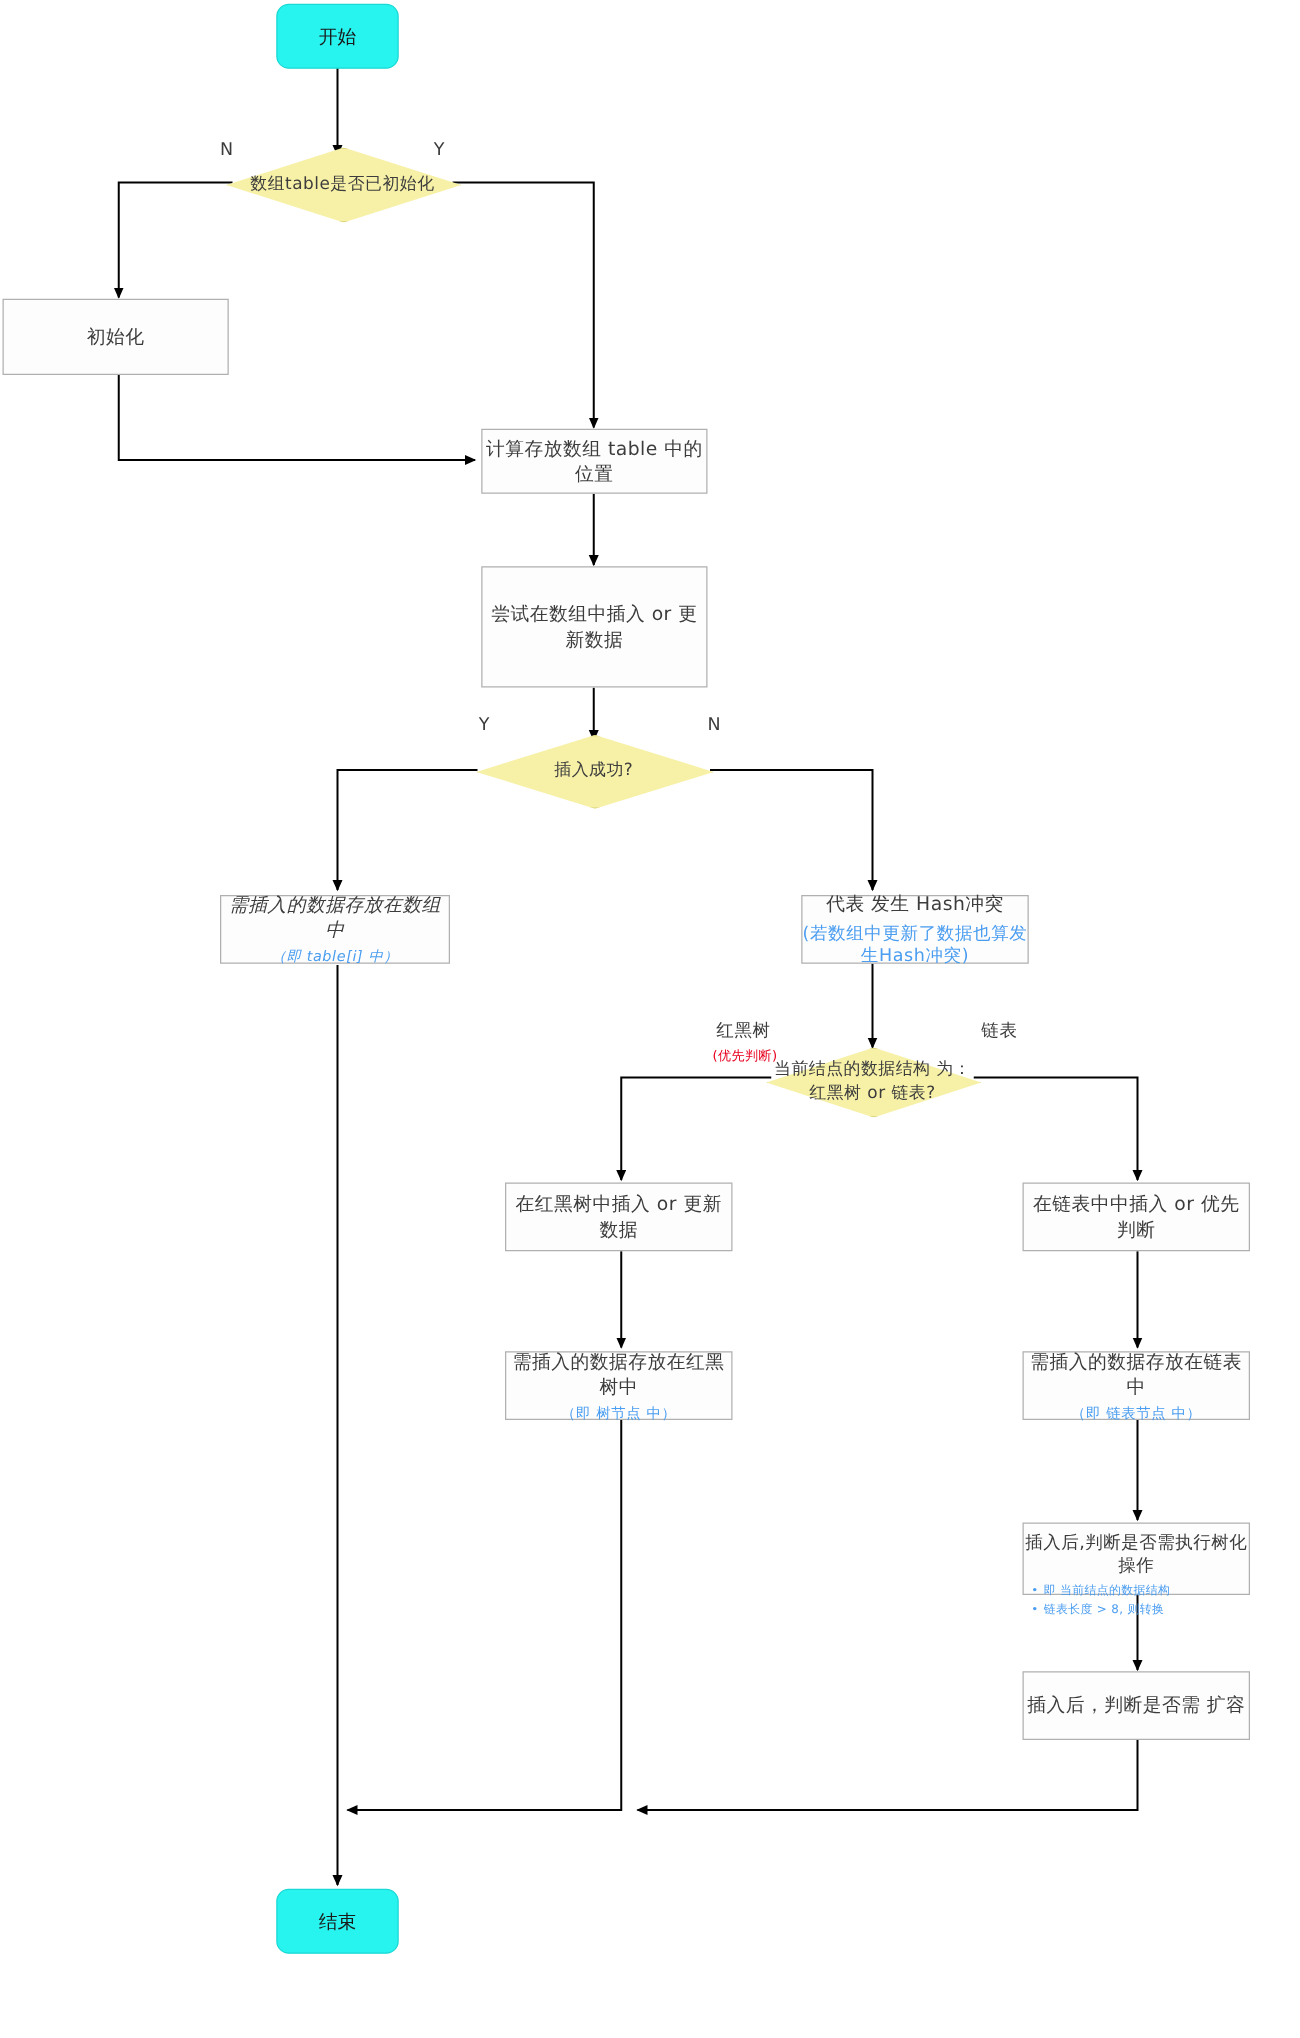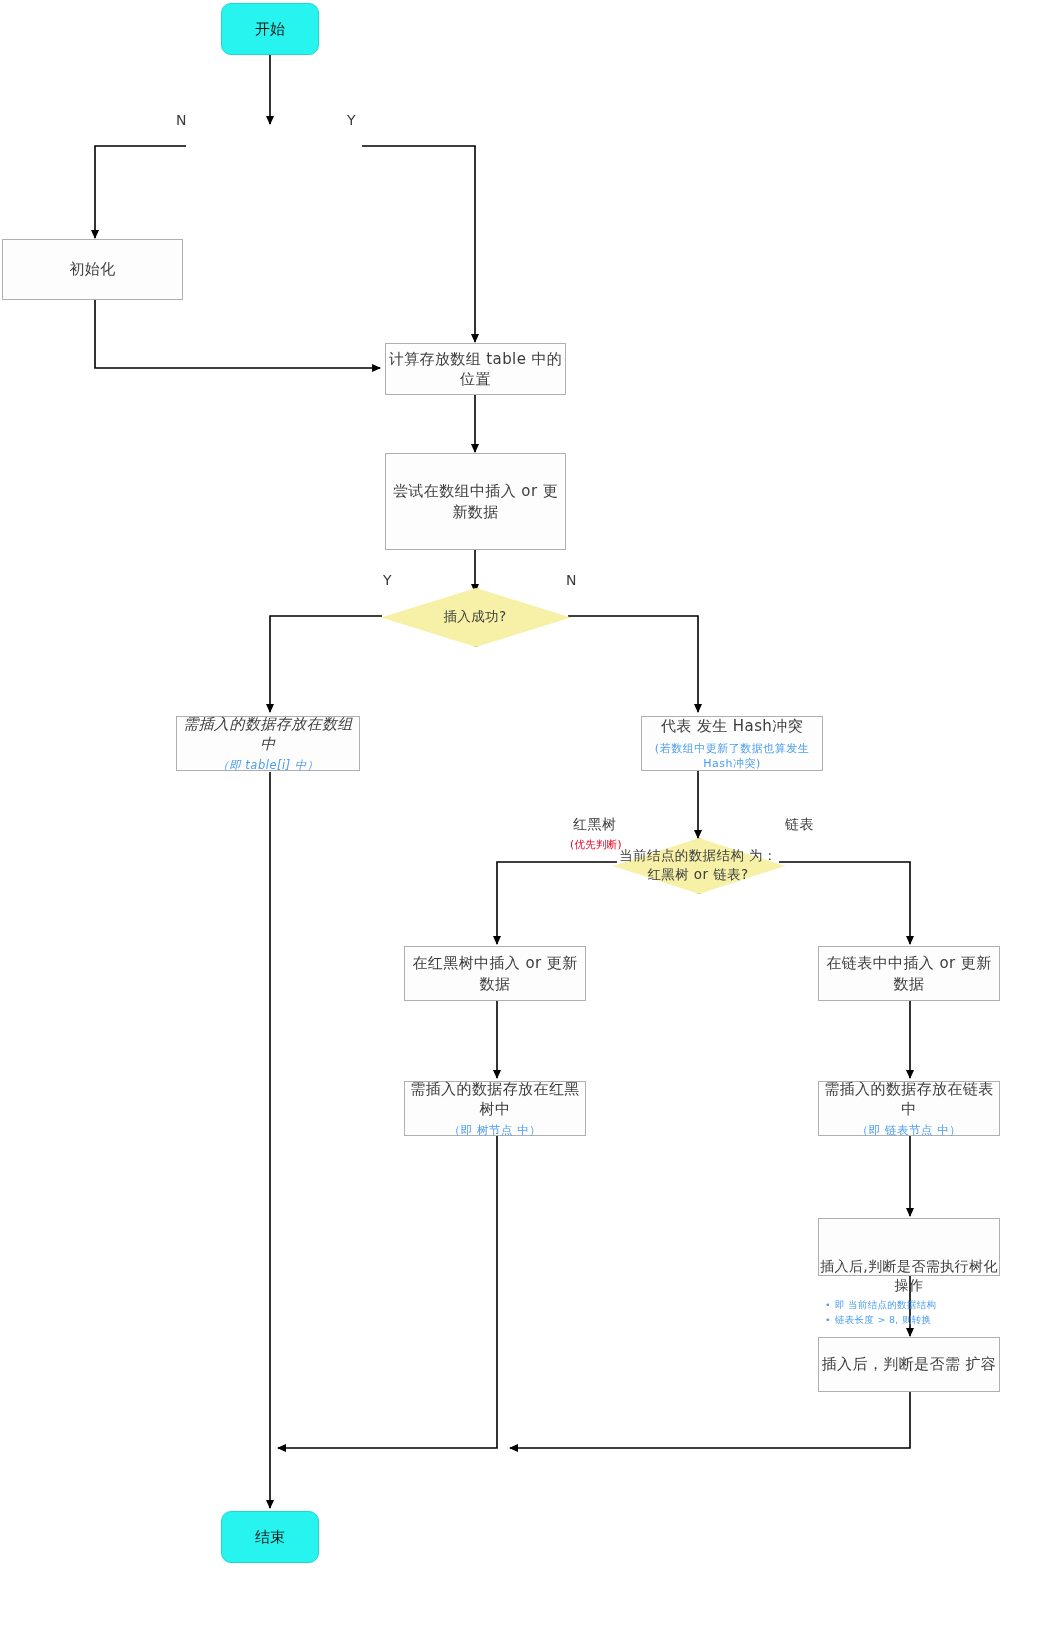--- a/index.html
+++ b/index.html
@@ -79,20 +79,24 @@
       <path d="M497,1136 L497,1448 L278,1448"></path>
 
       <path d="M910,1392 L910,1448 L510,1448"></path>
     </g>
   </svg>
 
   <div class="node terminator cjk" style="left:221px;top:3px;width:98px;height:52px;">
     <span>开始</span>
   </div>
 
+  <div class="diamond cjk" style="left:181px;top:118px;width:186px;height:58px;">
+    <div class="shape"></div>
+    <div class="dlabel">数组table是否已初始化</div>
+  </div>
   <div class="edgelabel cjk" style="left:176px;top:112px;">N</div>
   <div class="edgelabel cjk" style="left:347px;top:112px;">Y</div>
 
   <div class="node process cjk" style="left:385px;top:343px;width:181px;height:52px;">
     <span class="main">计算存放数组 table 中的位置</span>
   </div>
 
   <div class="node process cjk" style="left:2px;top:239px;width:181px;height:61px;">
     <span class="main">初始化</span>
   </div>
@@ -108,21 +112,21 @@
   <div class="edgelabel cjk" style="left:383px;top:572px;">Y</div>
   <div class="edgelabel cjk" style="left:566px;top:572px;">N</div>
 
   <div class="node process cjk" style="left:176px;top:716px;width:184px;height:55px;font-style:italic;">
     <span class="main">需插入的数据存放在数组中</span>
     <span class="sub">（即 table[i] 中）</span>
   </div>
 
   <div class="node process cjk" style="left:607px;top:716px;width:182px;height:55px;margin-left:34px;">
     <span class="main">代表 发生 Hash冲突</span>
-    <span class="sub" style="font-size:11px;">(若数组中更新了数据也算发生Hash冲突)</span>
+    <span class="sub" style="font-size:14px;">(若数组中更新了数据也算发生Hash冲突)</span>
   </div>
 
   <div class="diamond cjk" style="left:613px;top:838px;width:170px;height:54px;">
     <div class="shape"></div>
     <div class="dlabel">
       <span>当前结点的数据结构 为：</span>
       <span>红黑树 or 链表?</span>
     </div>
   </div>
   <div class="edgelabel cjk" style="left:573px;top:816px;">红黑树</div>
@@ -132,30 +136,30 @@
   <div class="node process cjk" style="left:404px;top:946px;width:182px;height:55px;">
     <span class="main">在红黑树中插入 or 更新数据</span>
   </div>
 
   <div class="node process cjk" style="left:404px;top:1081px;width:182px;height:55px;">
     <span class="main">需插入的数据存放在红黑树中</span>
     <span class="sub">（即 树节点 中）</span>
   </div>
 
   <div class="node process cjk" style="left:818px;top:946px;width:182px;height:55px;">
-    <span class="main">在链表中中插入 or 更新数据</span>
+    <span class="main">在链表中中插入 or 优先判断</span>
   </div>
 
   <div class="node process cjk" style="left:818px;top:1081px;width:182px;height:55px;">
     <span class="main">需插入的数据存放在链表中</span>
     <span class="sub">（即 链表节点 中）</span>
   </div>
 
   <div class="node process cjk" style="left:818px;top:1218px;width:182px;height:58px;justify-content:flex-start;padding-top:6px;">
-    <span class="main" style="font-size:14px;margin-top:32px;">插入后,判断是否需执行树化操作</span>
+    <span class="main" style="font-size:14px;">插入后,判断是否需执行树化操作</span>
     <div class="bullets">
       <div>即 当前结点的数据结构</div>
       <div>链表长度 &gt; 8, 则转换</div>
     </div>
   </div>
 
   <div class="node process cjk" style="left:818px;top:1337px;width:182px;height:55px;">
     <span class="main">插入后，判断是否需 扩容</span>
   </div>
 

